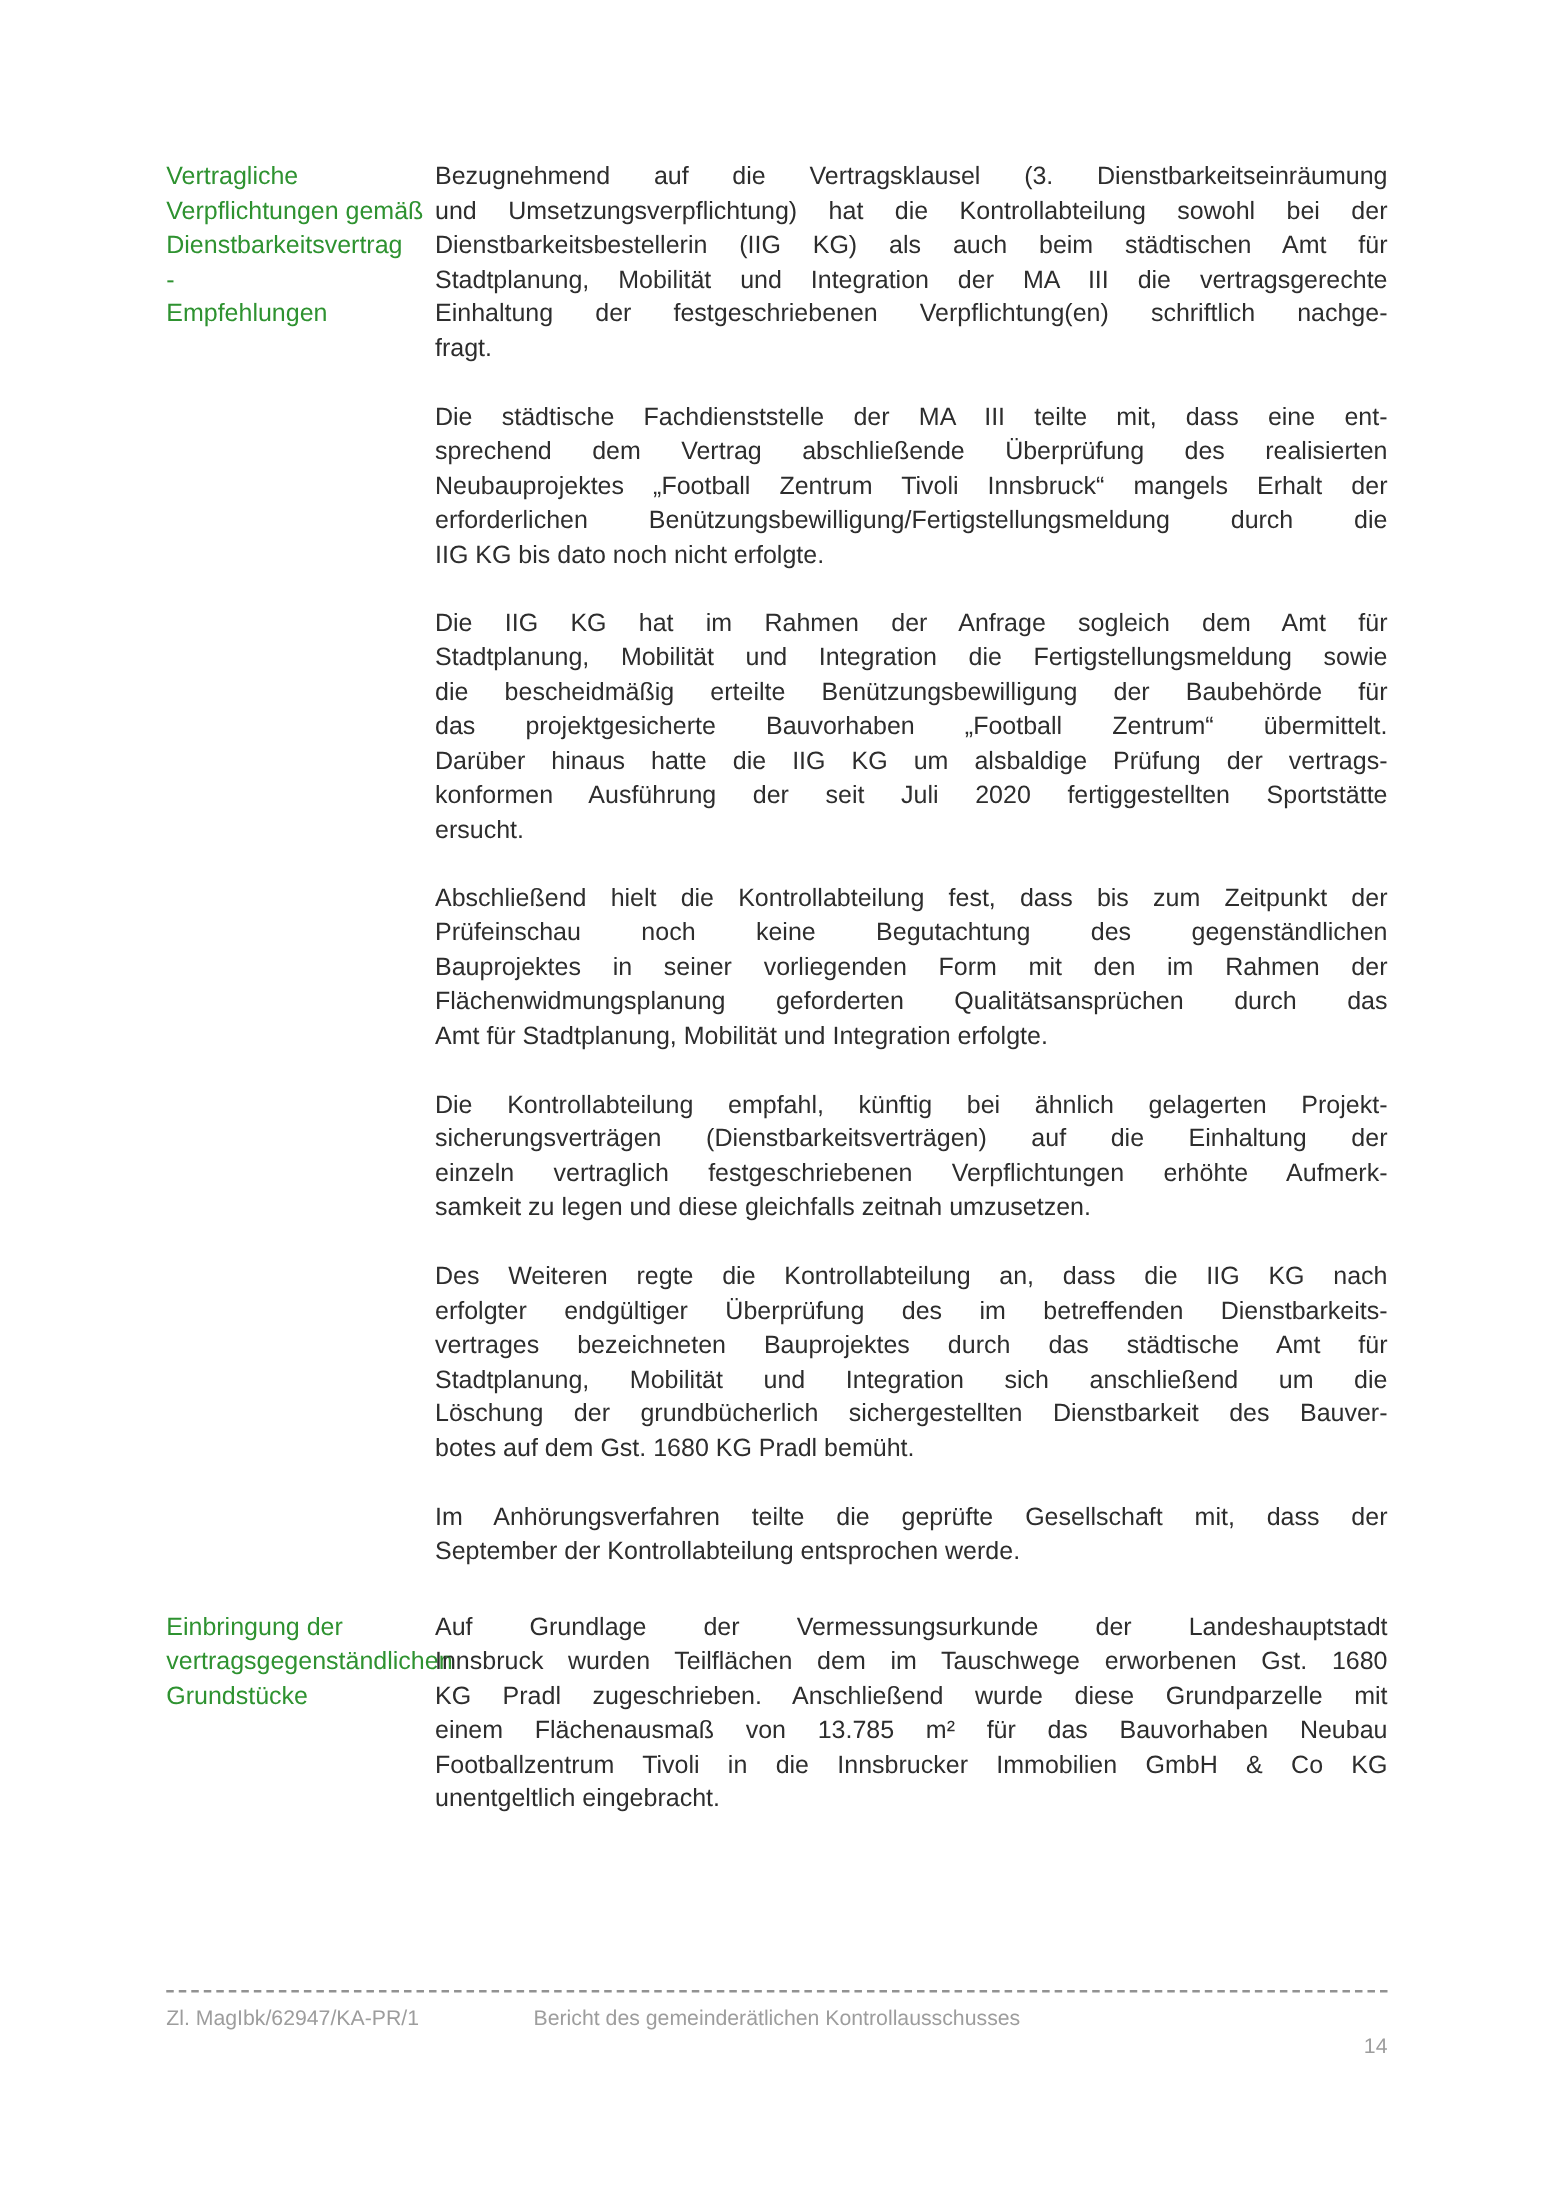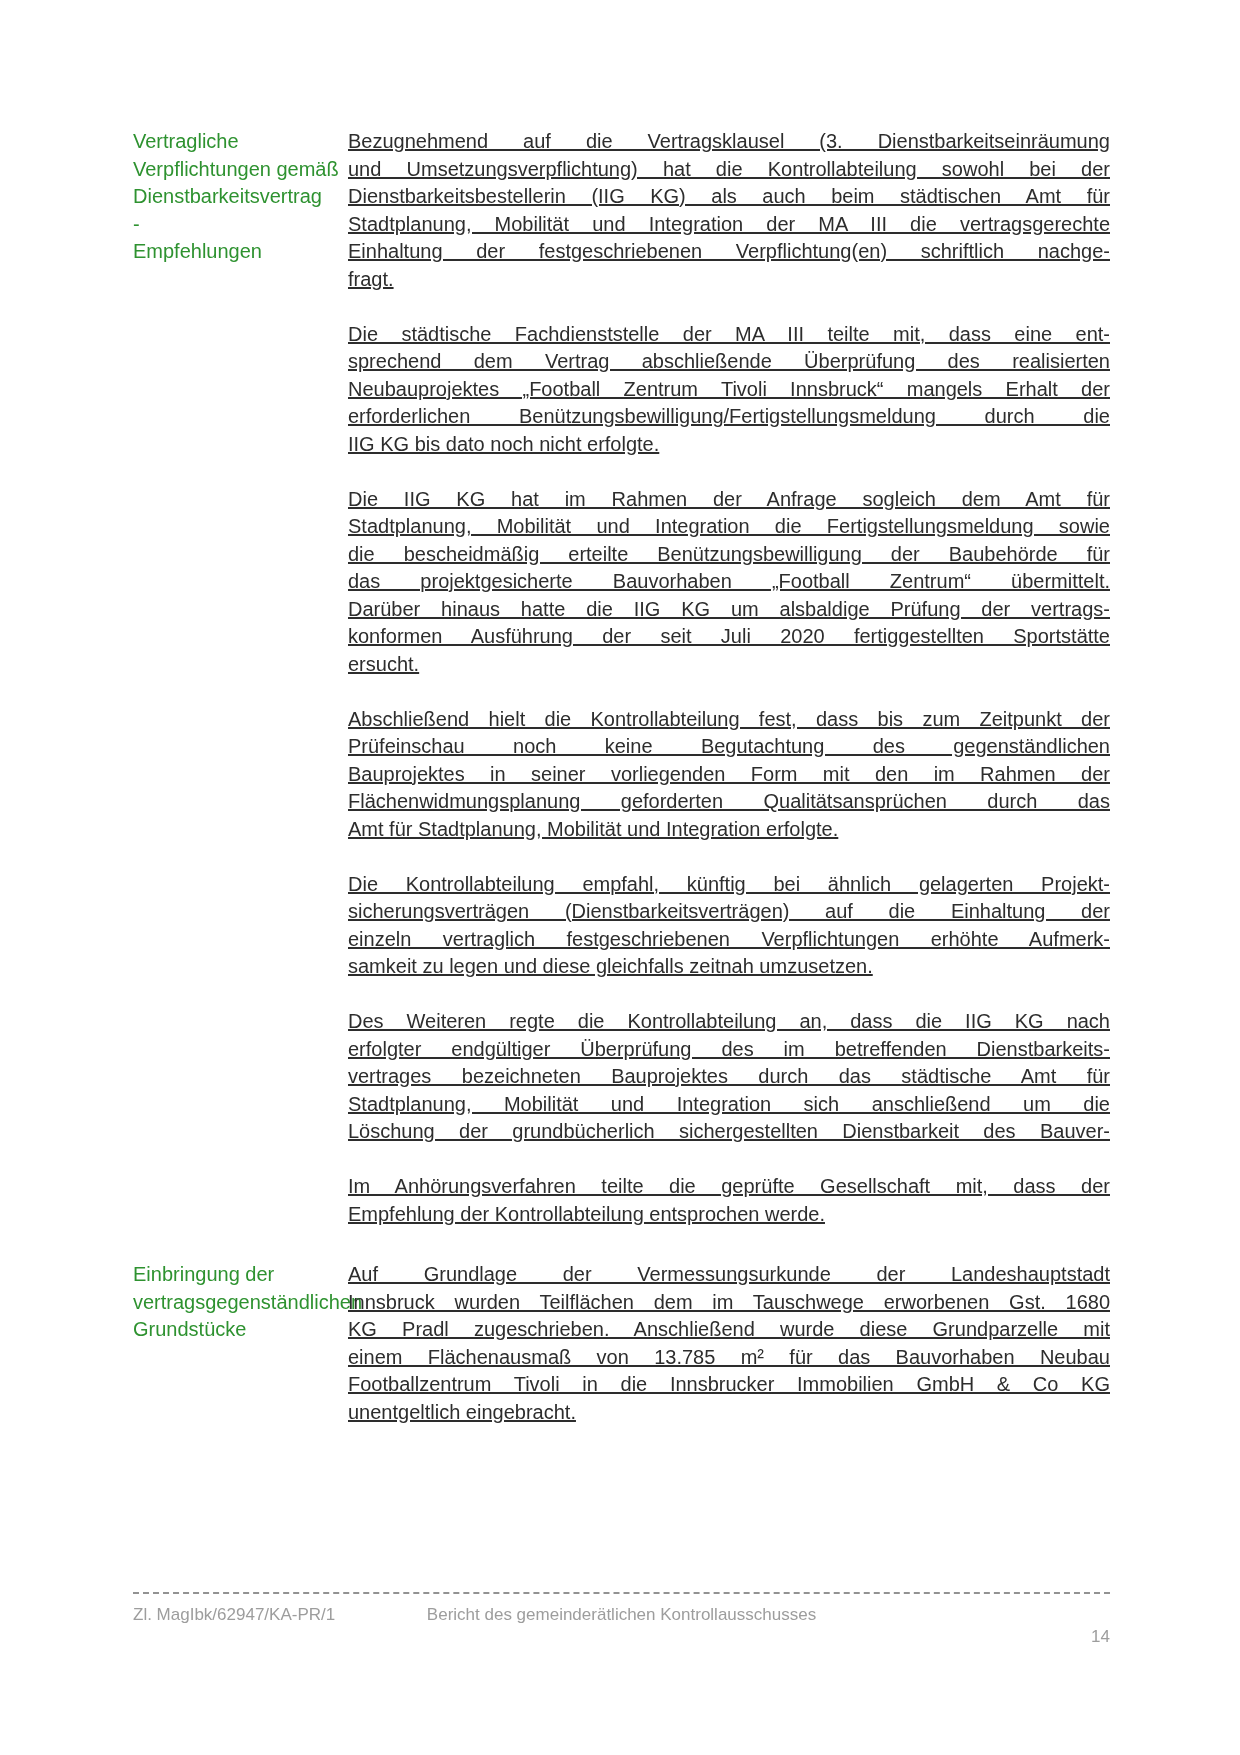--- a/index.html
+++ b/index.html
@@ -34,21 +34,20 @@
     flex: 0 0 215px;
     width: 215px;
     color: var(--green);
   }
   .heading-line { white-space: nowrap; }
   .sec-body { flex: 0 0 762px; width: 762px; }
   .paragraph + .paragraph { margin-top: 27.5px; }
   .line {
     text-align: justify;
     text-align-last: justify;
-    text-decoration: underline;
   }
   .line.last {
     text-align-last: left;
   }
   .footer {
     position: absolute;
     left: 133px;
     top: 1592px;
     width: 977px;
     border-top: 2px dashed var(--divider);
@@ -121,24 +120,25 @@
             <div class="line">sicherungsverträgen (Dienstbarkeitsverträgen) auf die Einhaltung der</div>
             <div class="line">einzeln vertraglich festgeschriebenen Verpflichtungen erhöhte Aufmerk-</div>
             <div class="line last">samkeit zu legen und diese gleichfalls zeitnah umzusetzen.</div>
           </div>
           <div class="paragraph">
             <div class="line">Des Weiteren regte die Kontrollabteilung an, dass die IIG KG nach</div>
             <div class="line">erfolgter endgültiger Überprüfung des im betreffenden Dienstbarkeits-</div>
             <div class="line">vertrages bezeichneten Bauprojektes durch das städtische Amt für</div>
             <div class="line">Stadtplanung, Mobilität und Integration sich anschließend um die</div>
             <div class="line">Löschung der grundbücherlich sichergestellten Dienstbarkeit des Bauver-</div>
+            <div class="line last">botes auf dem Gst. 1680 KG Pradl bemüht.</div>
           </div>
           <div class="paragraph">
             <div class="line">Im Anhörungsverfahren teilte die geprüfte Gesellschaft mit, dass der</div>
-            <div class="line last">Empfehlung der Kontrollabteilung entsprochen werde.</div>
+            <div class="line last">September der Kontrollabteilung entsprochen werde.</div>
           </div>
         </div>
       </div>
       <div class="section">
         <div class="sidebar">
           <div class="heading-line">Einbringung der</div>
           <div class="heading-line">vertragsgegenständlichen</div>
           <div class="heading-line">Grundstücke</div>
         </div>
         <div class="sec-body">

